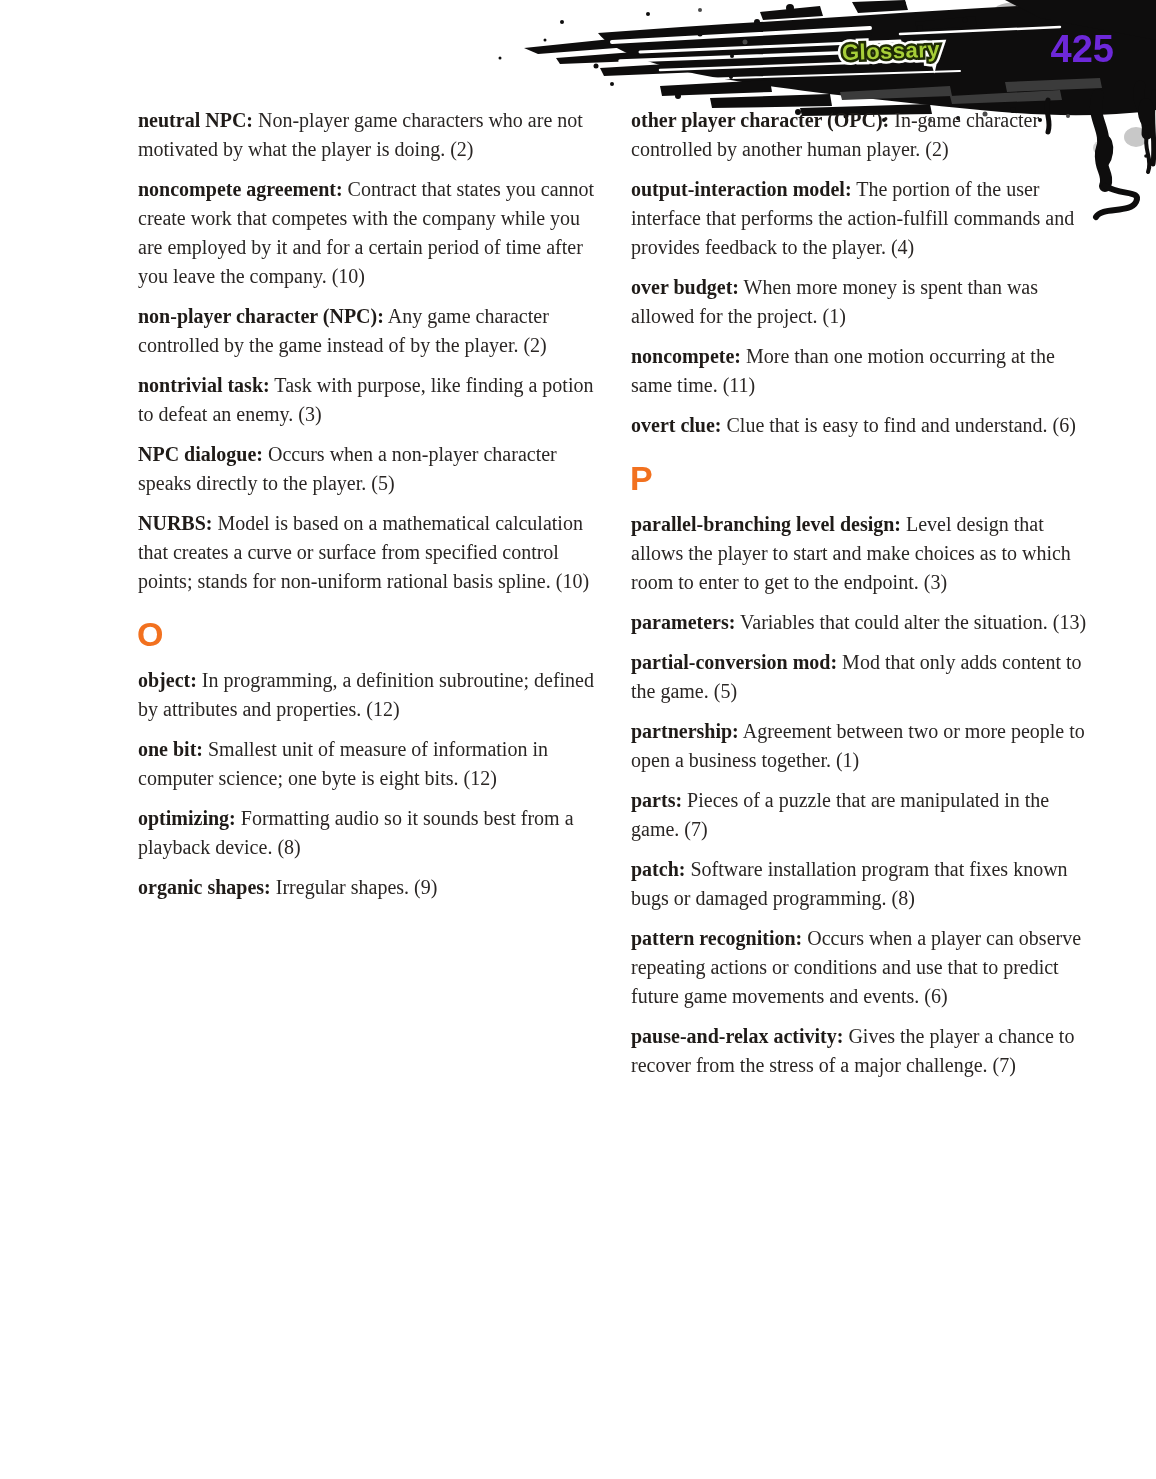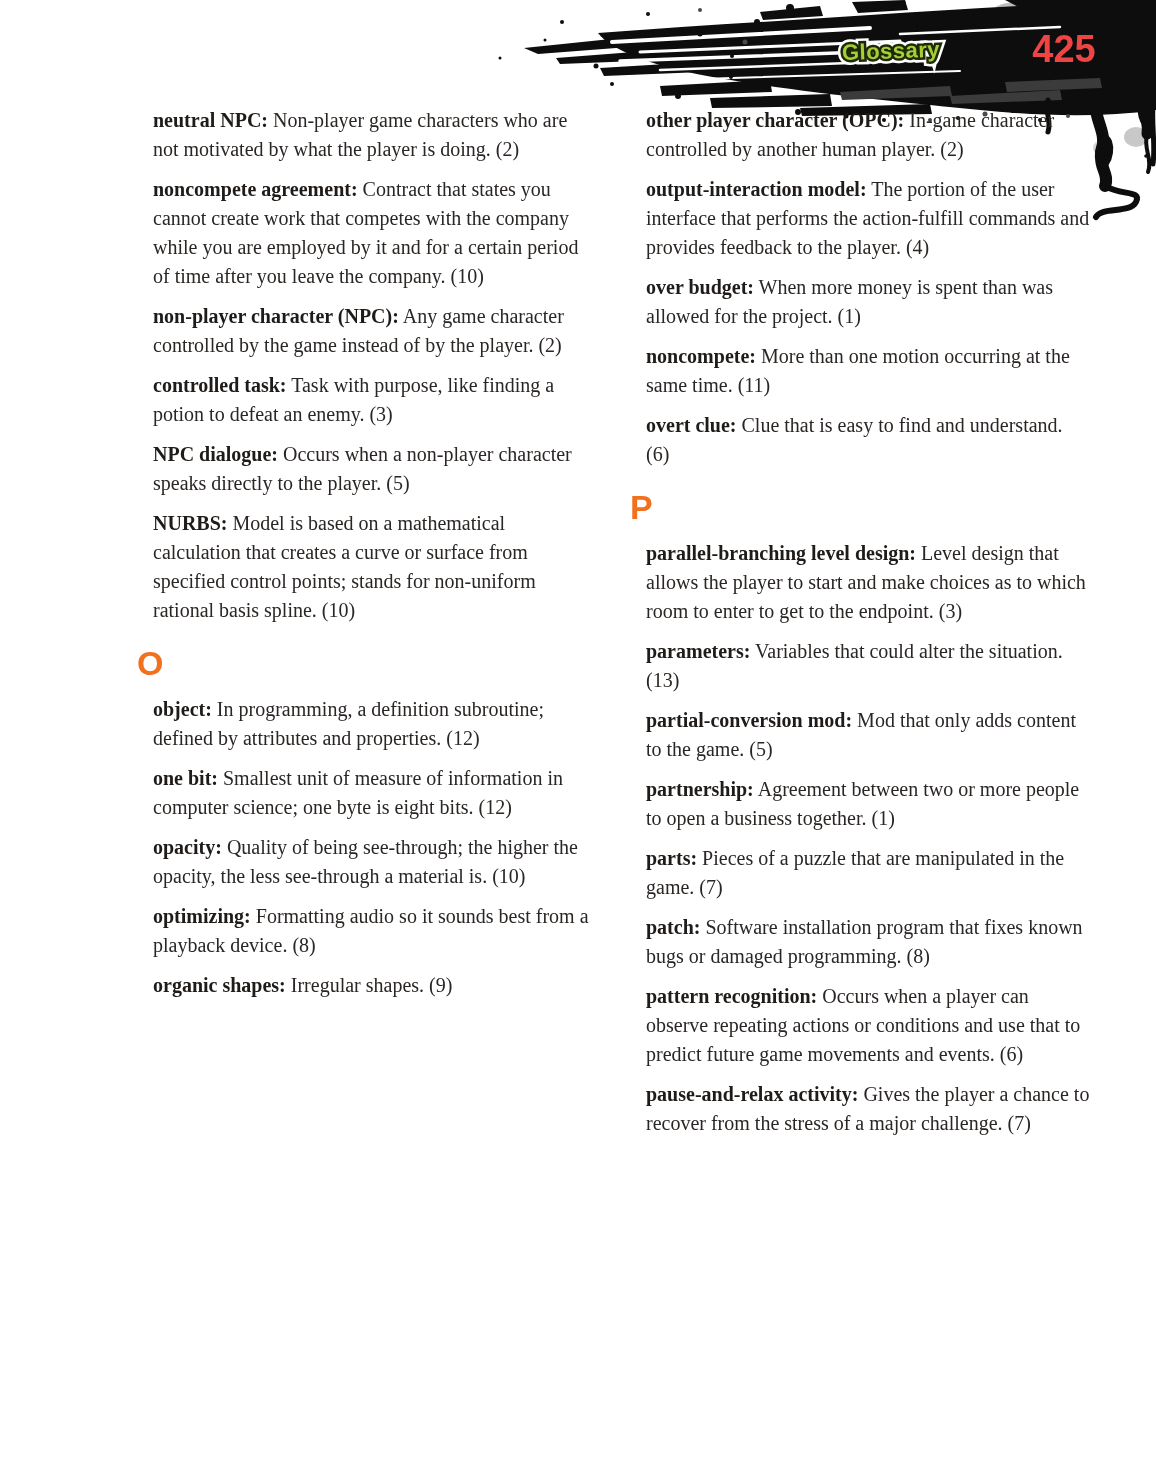--- a/index.html
+++ b/index.html
@@ -21,31 +21,31 @@
     transform:rotate(-2deg);
   }
   .badge span { position:absolute; left:0; top:0; white-space:nowrap; }
   .badge .s-glow  { color:#ffffff; -webkit-text-stroke:10px #ffffff;
                     text-shadow:0 0 1px #fff, 2px 2px 0 #fff, -2px 2px 0 #fff,
                                 2px -2px 0 #fff, -2px -2px 0 #fff; }
   .badge .s-dark  { color:#1e2a05; -webkit-text-stroke:5px #1e2a05; }
   .badge .s-fill  { color:#a6ce38; }
   .pagenum {
     position:absolute; left:1014px; top:28px; width:100px; z-index:3;
-    text-align:center;
+    text-align:right;
     font-family:"Liberation Sans", sans-serif;
-    font-weight:bold; font-size:38px; color:#ef4444;
+    font-weight:bold; font-size:38px; color:#6d28d9;
   }
   .content {
     position:absolute; top:106px; left:137px; z-index:2;
     display:flex; gap:33px;
   }
   .col { width:460px; }
   p.entry {
-    margin:0 0 11px 16px;
+    margin:0 0 11px 1px;
     font-size:20px; line-height:29px;
     color:#2a2624; text-align:left;
   }
   p.entry b { font-weight:bold; color:#1f1b18; }
   h2.letter {
     font-family:"Liberation Sans", sans-serif;
     font-weight:bold; font-size:34px; line-height:36px;
     color:#f2711f;
     margin:20px 0 14px 0;
   }
@@ -151,27 +151,26 @@
   <span class="s-fill">Glossary</span>
 </div>
 
 <div class="pagenum">425</div>
 
 <div class="content">
   <div class="col">
       <p class="entry"><b>neutral NPC:</b> <span>Non-player game characters who are not motivated by what the player is doing. (2)</span></p>
       <p class="entry"><b>noncompete agreement:</b> <span>Contract that states you cannot create work that competes with the company while you are employed by it and for a certain period of time after you leave the company. (10)</span></p>
       <p class="entry"><b>non-player character (NPC):</b> <span>Any game character controlled by the game instead of by the player. (2)</span></p>
-      <p class="entry"><b>controlled task:</b> <span>Task with purpose, like finding a potion to defeat an enemy. (3)</span></p>
+      <p class="entry"><b>nontrivial task:</b> <span>Task with purpose, like finding a potion to defeat an enemy. (3)</span></p>
       <p class="entry"><b>NPC dialogue:</b> <span>Occurs when a non-player character speaks directly to the player. (5)</span></p>
       <p class="entry"><b>NURBS:</b> <span>Model is based on a mathematical calculation that creates a curve or surface from specified control points; stands for non-uniform rational basis spline. (10)</span></p>
       <h2 class="letter">O</h2>
       <p class="entry"><b>object:</b> <span>In programming, a definition subroutine; defined by attributes and properties. (12)</span></p>
       <p class="entry"><b>one bit:</b> <span>Smallest unit of measure of information in computer science; one byte is eight bits. (12)</span></p>
-      <p class="entry"><b>opacity:</b> <span>Quality of being see-through; the higher the opacity, the less see-through a material is. (10)</span></p>
       <p class="entry"><b>optimizing:</b> <span>Formatting audio so it sounds best from a playback device. (8)</span></p>
       <p class="entry"><b>organic shapes:</b> <span>Irregular shapes. (9)</span></p>
     </div>
   <div class="col">
       <p class="entry"><b>other player character (OPC):</b> <span>In-game character controlled by another human player. (2)</span></p>
       <p class="entry"><b>output-interaction model:</b> <span>The portion of the user interface that performs the action-fulfill commands and provides feedback to the player. (4)</span></p>
       <p class="entry"><b>over budget:</b> <span>When more money is spent than was allowed for the project. (1)</span></p>
       <p class="entry"><b>noncompete:</b> <span>More than one motion occurring at the same time. (11)</span></p>
       <p class="entry"><b>overt clue:</b> <span>Clue that is easy to find and understand. (6)</span></p>
       <h2 class="letter">P</h2>

